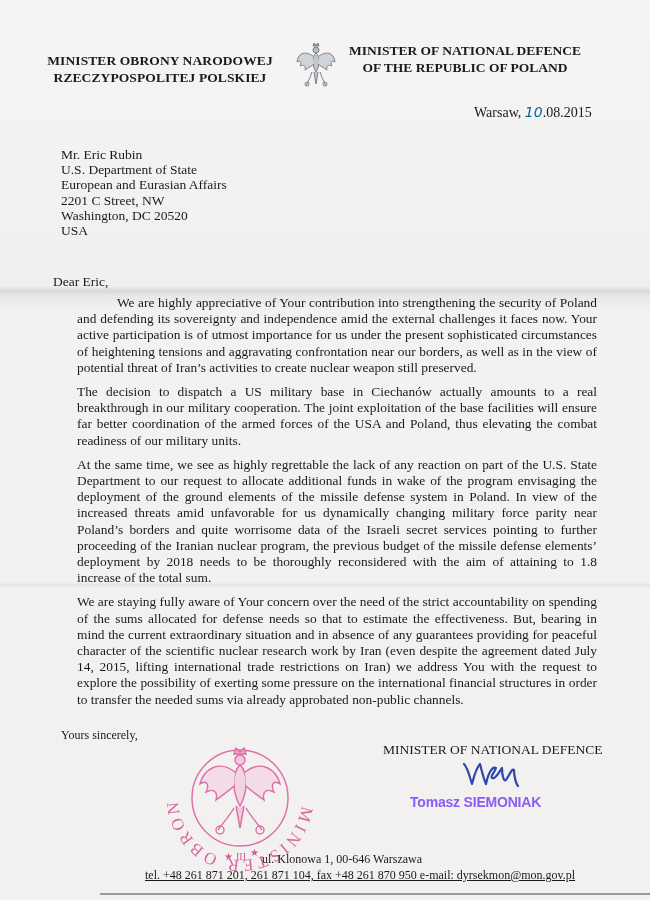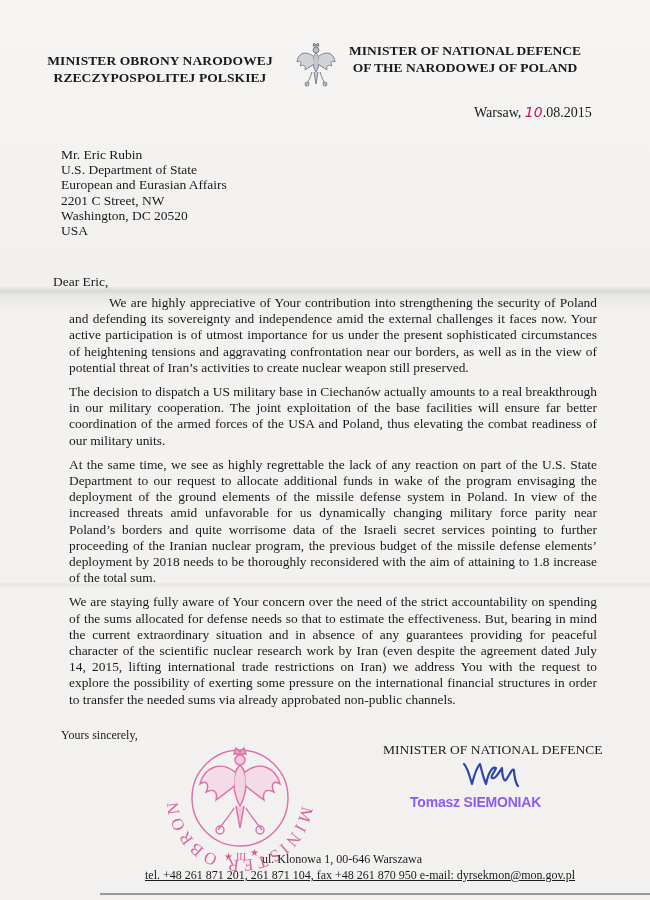--- a/index.html
+++ b/index.html
@@ -35,33 +35,33 @@
       position: absolute; left: 345px; top: 42px; width: 240px;
       font-weight: bold; font-size: 13.5px; line-height: 17px; text-align: center;
     }
     .eagle {
       position: absolute; left: 294px; top: 40px; width: 44px; height: 52px;
     }
     .date {
       position: absolute; left: 474px; top: 104px; font-size: 14px;
     }
     .date .hand {
-      color: #be185d; font-style: italic; font-family: "DejaVu Sans", sans-serif; font-size: 14px;
+      color: #0369a1; font-style: italic; font-family: "DejaVu Sans", sans-serif; font-size: 14px;
     }
     .address {
       position: absolute; left: 61px; top: 147px; font-size: 13.5px; line-height: 15.2px;
     }
     .salutation {
       position: absolute; left: 53px; top: 274px; font-size: 13.5px;
     }
     .body {
       position: absolute; left: 61px; top: 295px; width: 536px;
       font-size: 13.4px; line-height: 16.2px; text-align: justify;
     }
-    .body p { margin: 0 0 8px 8px; }
+    .body p { margin: 0 0 8px 16px; }
     .body p.first { text-indent: 40px; }
     .closing {
       position: absolute; left: 61px; top: 728px; font-size: 12px;
     }
     .sig-title {
       position: absolute; left: 383px; top: 742px; font-size: 13.5px;
     }
     .signature {
       position: absolute; left: 460px; top: 758px; width: 70px; height: 30px;
     }
@@ -102,21 +102,21 @@
     <path d="M25 16 C34 10 40 14 41 22 C38 20 36 22 38 26 C34 24 32 26 33 30 C29 27 26 26 24 24" fill="#d0d4d9"></path>
     <path d="M18 32 C16 38 14 42 12 46 M26 32 C28 38 30 42 32 46"></path>
     <path d="M20 32 L22 44 L24 32" fill="#c3c8ce"></path>
     <circle cx="13" cy="44" r="2"></circle>
       <circle cx="31" cy="44" r="2"></circle>
   </g>
 </svg>
 
 <div class="hdr-right">
   <div>MINISTER OF NATIONAL DEFENCE</div>
-  <div>OF THE NARODOWEJ OF POLAND</div>
+  <div>OF THE REPUBLIC OF POLAND</div>
 </div>
 
 <div class="date">
   <span>Warsaw,</span>
   <span class="hand">10</span><span>.08.2015</span>
 </div>
 
 <div class="address">
   <div>Mr. Eric Rubin</div>
   <div>U.S. Department of State</div>

